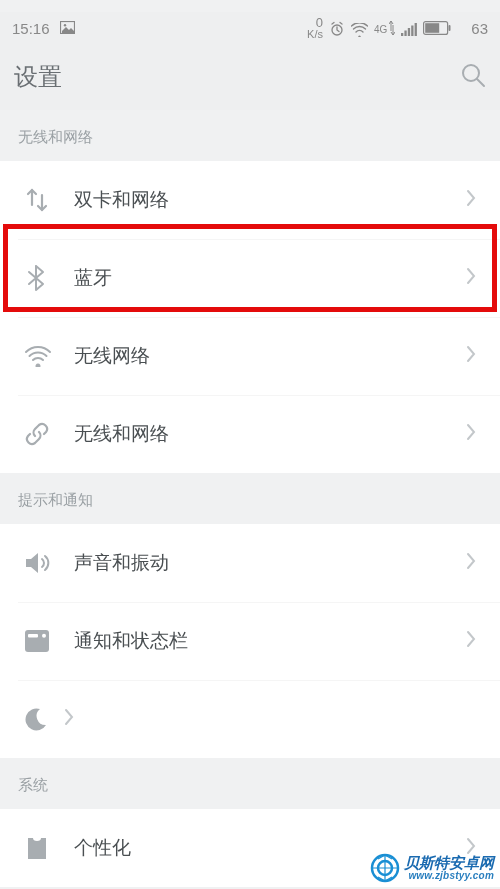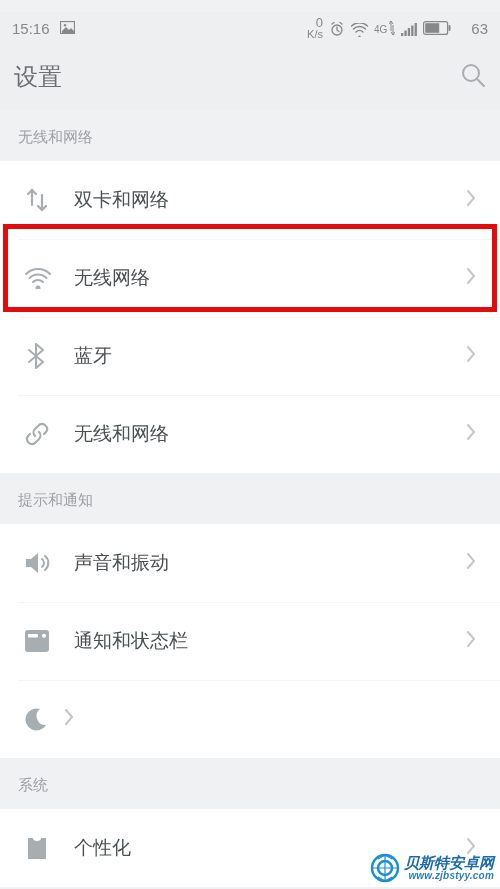--- a/index.html
+++ b/index.html
@@ -187,42 +187,42 @@
     <span class="item-label">双卡和网络</span>
     <span class="chevron">
       <svg width="10" height="18" viewBox="0 0 10 18">
           <path d="M2 2 L8 9 L2 16" stroke="#c3c7ca" stroke-width="2" fill="none" stroke-linecap="round"></path>
         </svg>
     </span>
   </div>
 
   <div class="item">
     <span class="item-icon">
+      <svg width="24" height="28" viewBox="0 0 24 28" stroke="#a8adb1" stroke-width="2" fill="none" stroke-linejoin="round" stroke-linecap="round">
+          <path d="M12 2 V26 L19 20 L5 8 M12 2 L19 8 L5 20"></path>
+        </svg>
+    </span>
+    <span class="item-label">蓝牙</span>
+    <span class="chevron">
+      <svg width="10" height="18" viewBox="0 0 10 18">
+          <path d="M2 2 L8 9 L2 16" stroke="#c3c7ca" stroke-width="2" fill="none" stroke-linecap="round"></path>
+        </svg>
+    </span>
+  </div>
+
+  <div class="item">
+    <span class="item-icon">
       <svg width="28" height="22" viewBox="0 0 28 22" stroke="#a8adb1" stroke-width="2" fill="none" stroke-linecap="round">
           <path d="M14 19.5 a1.5 1.5 0 1 0 0.001 0" fill="#a8adb1"></path>
           <path d="M9 15 a7 7 0 0 1 10 0"></path>
           <path d="M5.5 11 a12 12 0 0 1 17 0"></path>
           <path d="M2 7 a17 17 0 0 1 24 0"></path>
         </svg>
     </span>
     <span class="item-label">无线网络</span>
-    <span class="chevron">
-      <svg width="10" height="18" viewBox="0 0 10 18">
-          <path d="M2 2 L8 9 L2 16" stroke="#c3c7ca" stroke-width="2" fill="none" stroke-linecap="round"></path>
-        </svg>
-    </span>
-  </div>
-
-  <div class="item">
-    <span class="item-icon">
-      <svg width="24" height="28" viewBox="0 0 24 28" stroke="#a8adb1" stroke-width="2" fill="none" stroke-linejoin="round" stroke-linecap="round">
-          <path d="M12 2 V26 L19 20 L5 8 M12 2 L19 8 L5 20"></path>
-        </svg>
-    </span>
-    <span class="item-label">蓝牙</span>
     <span class="chevron">
       <svg width="10" height="18" viewBox="0 0 10 18">
           <path d="M2 2 L8 9 L2 16" stroke="#c3c7ca" stroke-width="2" fill="none" stroke-linecap="round"></path>
         </svg>
     </span>
   </div>
 
   <div class="item">
     <span class="item-icon">
       <svg width="26" height="26" viewBox="0 0 26 26" stroke="#a8adb1" stroke-width="2.2" fill="none" stroke-linecap="round">

